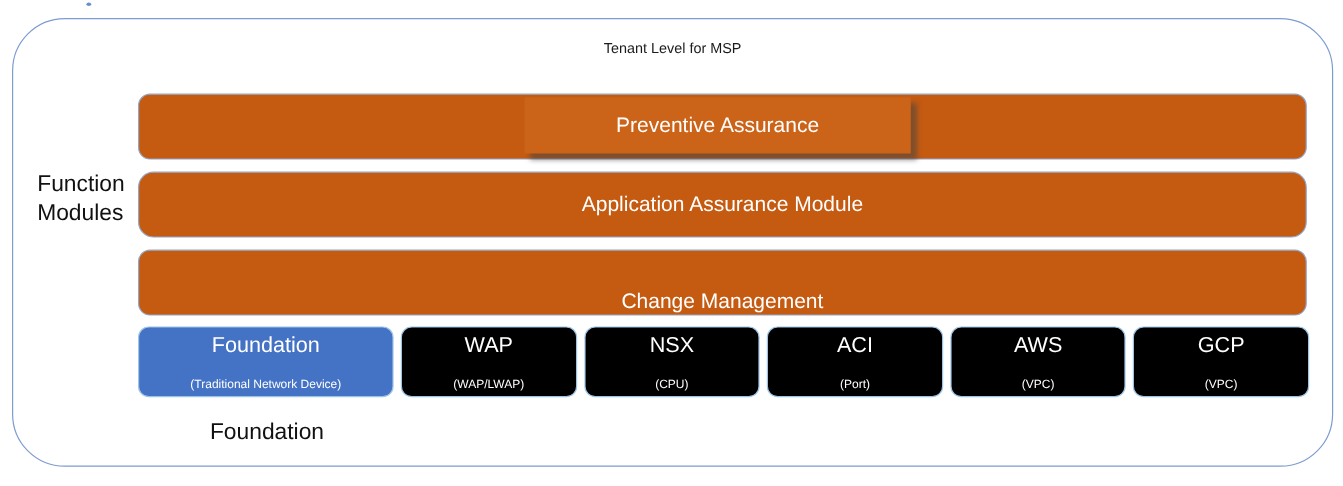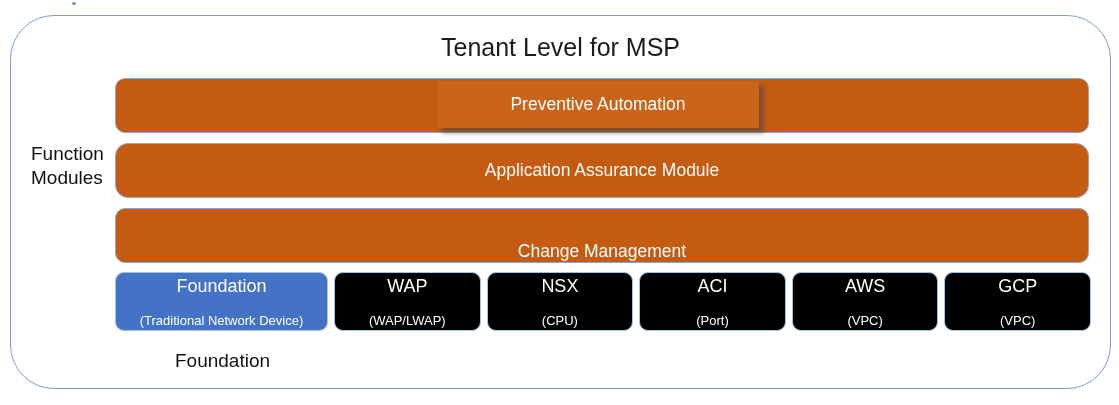--- a/index.html
+++ b/index.html
@@ -11,21 +11,21 @@
     background: #4472C4; border-radius: 50%; opacity: .8;
   }
 
   .frame {
     position: absolute; left: 10px; top: 15px; width: 1101px; height: 374px;
     border: 1.6px solid #7E9CD0; border-radius: 44px; background: #ffffff;
   }
 
   .title {
     position: absolute; left: 0; right: 0; top: 17px;
-    text-align: center; font-size: 25px; color: #1b1b1b;
+    text-align: center; font-size: 12px; color: #1b1b1b;
   }
 
   .func-label {
     position: absolute; left: 20px; top: 126px; width: 92px;
     font-size: 19px; line-height: 1.28; color: #111111;
   }
 
   .bar {
     position: absolute; left: 104px; width: 974px; height: 55px;
     background: #C55A11; border: 1px solid #93A5C5; border-radius: 10px;
@@ -49,41 +49,41 @@
     display: flex; gap: 6px;
   }
   .module-box {
     flex: 1; height: 59px; border: 1.5px solid #9DC3E6; border-radius: 9px;
     background: #000000; color: #ffffff;
     display: flex; flex-direction: column; align-items: center; justify-content: center;
     text-align: center; line-height: 1.12; padding-top: 1px;
   }
   .module-box.foundation { flex: 0 0 213px; background: #4472C4; }
   .module-name { font-size: 18px; }
-  .module-sub { font-size: 13px; margin-top: 18px; }
+  .module-sub { font-size: 10px; margin-top: 18px; }
   .wavy { text-decoration: underline wavy #FF0000 1px; text-underline-offset: 2px; }
 
   .bottom-label { position: absolute; top: 334px; font-size: 19px; color: #111111; text-align: center; }
   .bottom-label.foundation { left: 105px; width: 213px; }
   .bottom-label.network { left: 443px; width: 400px; }
 </style>
 </head>
 <body>
 
 <span class="artifact-dot"></span>
 
 <div class="frame">
 
   <div class="title">Tenant Level for MSP</div>
 
   <div class="func-label">Function Modules</div>
 
   <div class="bar bar-1">
     <div class="bar-overlay">
-      <span>Preventive Automation</span>
+      <span>Preventive Assurance</span>
     </div>
   </div>
 
   <div class="bar bar-2">
     <span>Application Assurance Module</span>
   </div>
 
   <div class="bar bar-3">
     <span>Change Management</span>
   </div>

